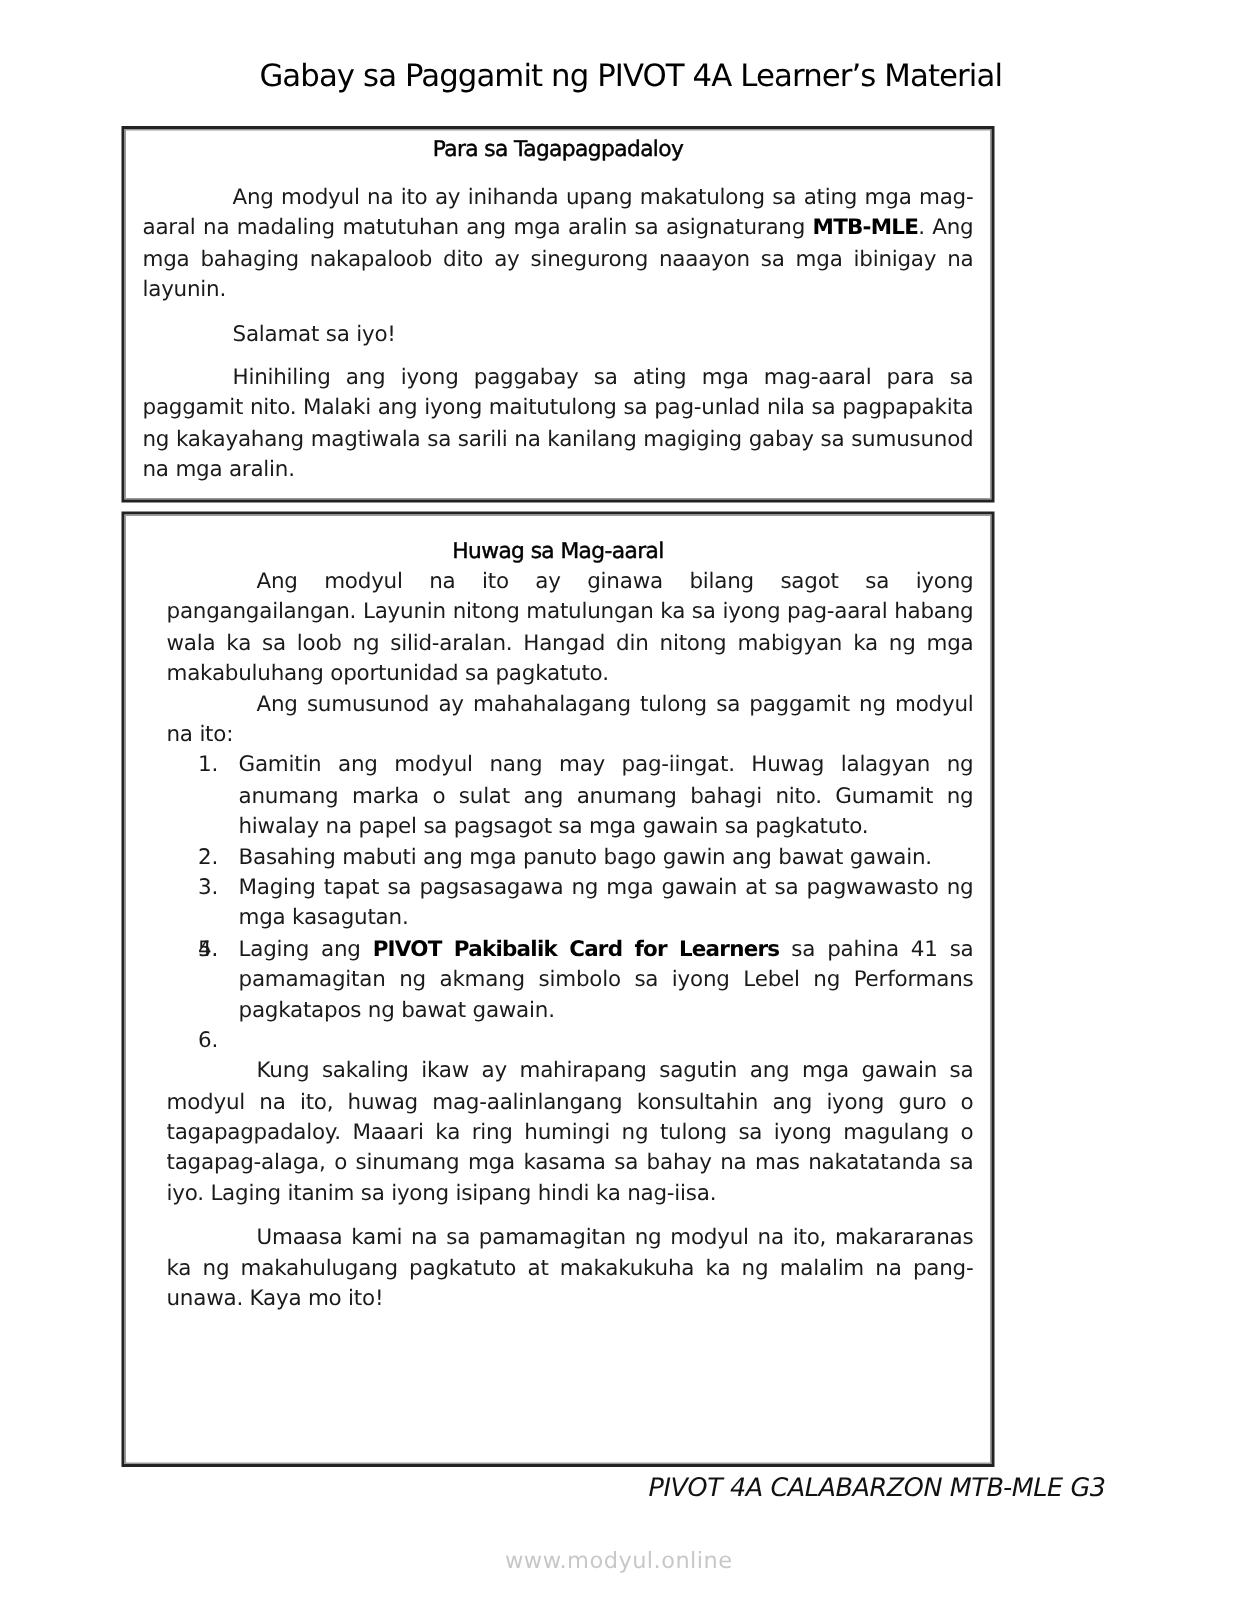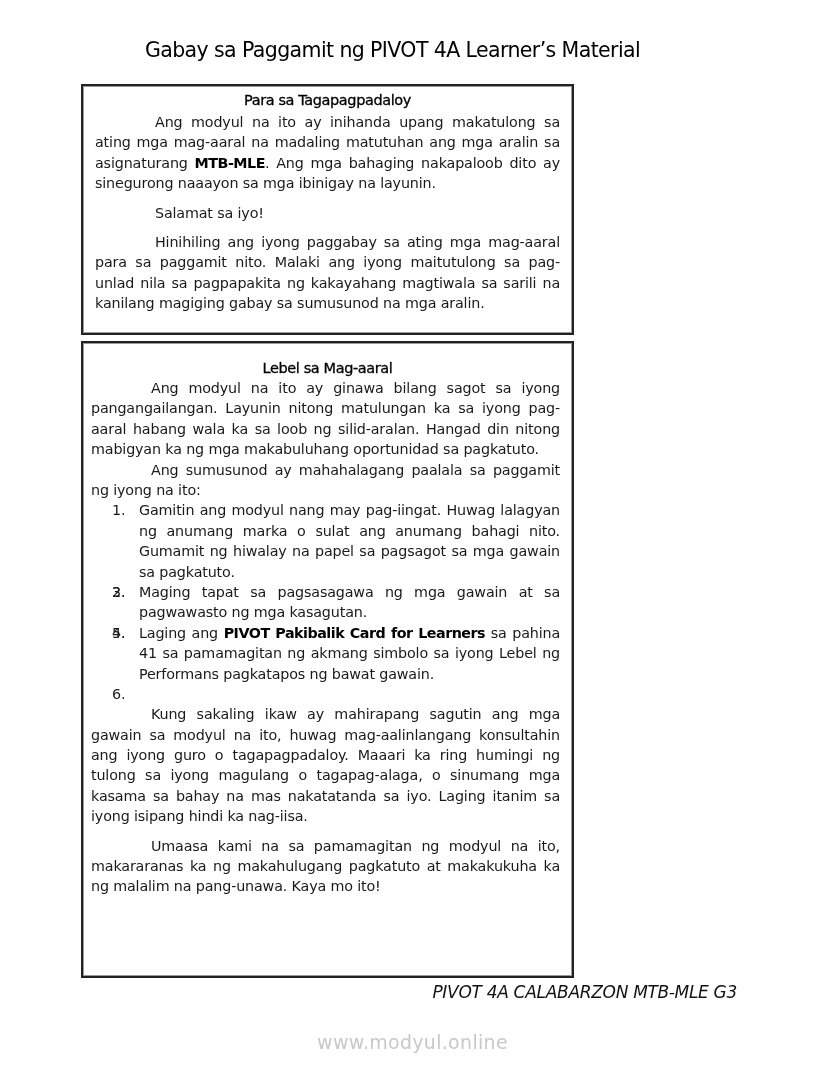--- a/index.html
+++ b/index.html
@@ -2,82 +2,82 @@
 <html><head>
   <meta charset="utf-8">
   <style>
     html, body { margin: 0; padding: 0; background: #ffffff; }
     body {
       width: 825px; height: 1075px; position: relative; overflow: hidden;
       font-family: "DejaVu Sans", sans-serif; color: #111;
     }
     .title {
       position: absolute; top: 38px; left: 0; width: 785px; text-align: center;
-      font-size: 20.5px; letter-spacing: -0.6px; color: #000;
+      font-size: 20.5px; letter-spacing: -0.6px; color: #000; padding-left: 28px;
     }
     .box {
-      position: absolute; left: 81px; width: 493px;
+      position: absolute; left: 81px; width: 582px;
       border: 2px solid #222; box-shadow: 0 0 0 1px #999 inset;
       box-sizing: border-box;
     }
     .box1 { top: 84px; height: 251px; }
     .box2 { top: 341px; height: 637px; }
     .box-title {
       text-align: center; font-size: 14.5px; letter-spacing: -0.4px;
       margin-top: 6px; color: #000; font-weight: normal;
       -webkit-text-stroke: 0.3px #000;
     }
     .box2 .box-title { margin-top: 17px; }
     p {
       margin: 0; font-size: 14.3px; line-height: 20.4px; text-align: justify;
       letter-spacing: -0.15px; color: #1a1a1a;
     }
-    .box1 .content { padding: 4px 12px 0 12px; }
-    .box2 .content { padding: 2px 12px 0 8px; }
+    .box1 .content { padding: 4px 12px 0 12px; margin-top: 10px; }
+    .box2 .content { padding: 2px 12px 0 28px; }
     .indent { text-indent: 60px; }
     .gap { margin-top: 9px; }
     .gap-lg { margin-top: 20px; }
     .bold { font-weight: bold; color: #000; letter-spacing: -0.5px; }
     ol { margin: 0; padding: 0; list-style: none; }
     ol li {
       position: relative; padding-left: 48px; font-size: 14.3px; line-height: 20.4px;
       text-align: justify; letter-spacing: -0.15px; color: #1a1a1a;
     }
     ol li .num { position: absolute; left: 21px; top: 0; }
     .footer {
       position: absolute; top: 982px; right: 88px; font-style: italic;
       font-size: 17px; letter-spacing: -0.3px; color: #111;
     }
     .watermark {
       position: absolute; top: 1031px; left: 0; width: 825px; text-align: center;
-      font-size: 19px; color: #c8c8c8; letter-spacing: 0.3px;
+      font-size: 15px; color: #c8c8c8; letter-spacing: 0.3px;
     }
   </style>
 </head>
 <body>
 
 <div class="title">Gabay sa Paggamit ng PIVOT 4A Learner’s Material</div>
 
 <section class="box box1">
   <div class="box-title">Para sa Tagapagpadaloy</div>
   <div class="content">
     <p class="indent"><span>Ang modyul na ito ay inihanda upang makatulong sa ating mga mag-aaral na madaling matutuhan ang mga aralin sa asignaturang </span><span class="bold">MTB-MLE</span><span>. Ang mga bahaging nakapaloob dito ay sinegurong naaayon sa mga ibinigay na layunin.</span></p>
     <p class="indent gap">Salamat sa iyo!</p>
     <p class="indent gap">Hinihiling ang iyong paggabay sa ating mga mag-aaral para sa paggamit nito. Malaki ang iyong maitutulong sa pag-unlad nila sa pagpapakita ng kakayahang magtiwala sa sarili na kanilang magiging gabay sa sumusunod na mga aralin.</p>
   </div>
 </section>
 
 <section class="box box2">
-  <div class="box-title">Lebel sa Mag-aaral</div>
+  <div class="box-title">Huwag sa Mag-aaral</div>
   <div class="content">
     <p class="indent">Ang modyul na ito ay ginawa bilang sagot sa iyong pangangailangan. Layunin nitong matulungan ka sa iyong pag-aaral habang wala ka sa loob ng silid-aralan. Hangad din nitong mabigyan ka ng mga makabuluhang oportunidad sa pagkatuto.</p>
-    <p class="indent">Ang sumusunod ay mahahalagang paalala sa paggamit ng iyong na ito:</p>
+    <p class="indent">Ang sumusunod ay mahahalagang tulong sa paggamit ng modyul na ito:</p>
     <ol>
       <li><span class="num">1.</span><span>Gamitin ang modyul nang may pag-iingat. Huwag lalagyan ng anumang marka o sulat ang anumang bahagi nito. Gumamit ng hiwalay na papel sa pagsagot sa mga gawain sa pagkatuto.</span></li>
-      <li><span class="num">2.</span></li>
+      <li><span class="num">2.</span><span>Basahing mabuti ang mga panuto bago gawin ang bawat gawain.</span></li>
       <li><span class="num">3.</span><span>Maging tapat sa pagsasagawa ng mga gawain at sa pagwawasto ng mga kasagutan.</span></li>
       <li><span class="num">4.</span></li>
       <li><span class="num">5.</span><span>Laging ang </span><span class="bold">PIVOT Pakibalik Card for Learners</span><span> sa pahina 41 sa pamamagitan ng akmang simbolo sa iyong Lebel ng Performans pagkatapos ng bawat gawain.</span></li>
       <li><span class="num">6.</span></li>
     </ol>
     <p class="indent gap-lg">Kung sakaling ikaw ay mahirapang sagutin ang mga gawain sa modyul na ito, huwag mag-aalinlangang konsultahin ang iyong guro o tagapagpadaloy. Maaari ka ring humingi ng tulong sa iyong magulang o tagapag-alaga, o sinumang mga kasama sa bahay na mas nakatatanda sa iyo. Laging itanim sa iyong isipang hindi ka nag-iisa.</p>
     <p class="indent gap">Umaasa kami na sa pamamagitan ng modyul na ito, makararanas ka ng makahulugang pagkatuto at makakukuha ka ng malalim na pang-unawa. Kaya mo ito!</p>
   </div>
 </section>
 

